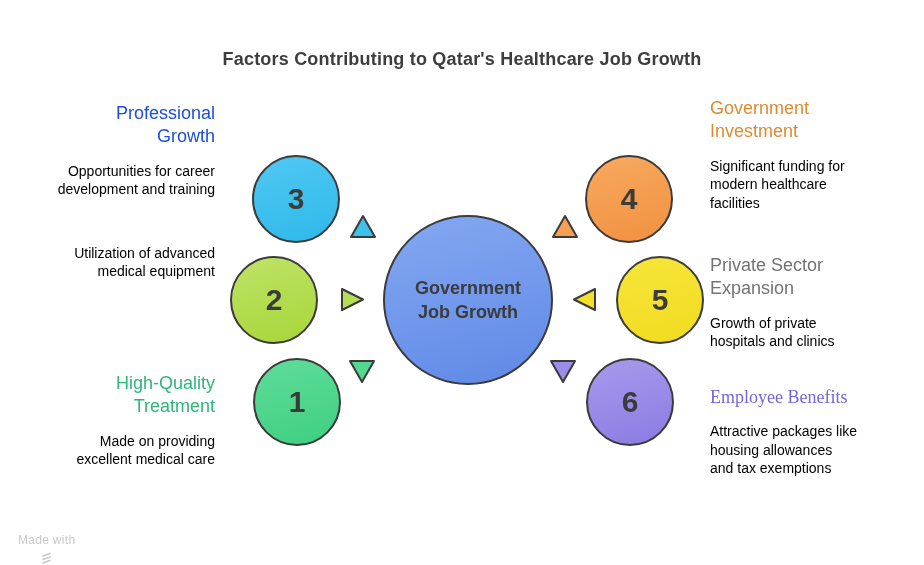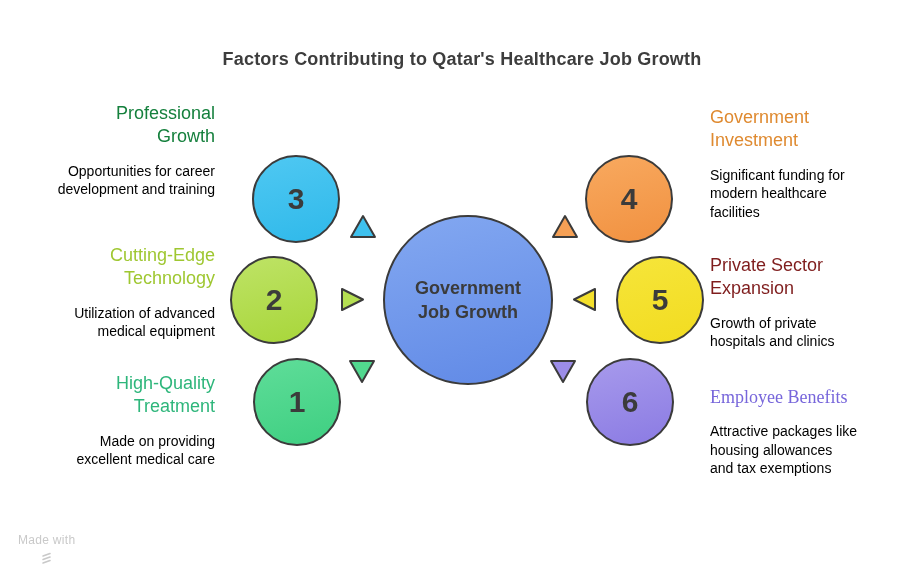--- a/index.html
+++ b/index.html
@@ -41,38 +41,37 @@
   .napkin-icon { display:inline-block; }
 </style>
 </head>
 <body>
 
 <div>
 
   <div class="title">Factors Contributing to Qatar's Healthcare Job Growth</div>
 
   <div class="tb left-col" style="top:102px;">
-    <div class="heading" style="color: #15803d;">Professional Growth</div>
+    <div class="heading" style="color: #1d4ed8;">Professional Growth</div>
     <div class="desc">Opportunities for career development and training</div>
   </div>
   <div class="tb left-col" style="top:244px;">
-    <div class="heading" style="color: rgb(159, 199, 49);">Cutting-Edge Technology</div>
     <div class="desc">Utilization of advanced medical equipment</div>
   </div>
   <div class="tb left-col" style="top:372px;">
     <div class="heading" style="color: rgb(46, 182, 123);">High-Quality Treatment</div>
     <div class="desc">Made on providing excellent medical care</div>
   </div>
 
-  <div class="tb right-col" style="top:106px;">
+  <div class="tb right-col" style="top:97px;">
     <div class="heading" style="color: rgb(223, 138, 48);">Government Investment</div>
     <div class="desc">Significant funding for modern healthcare facilities</div>
   </div>
   <div class="tb right-col" style="top:254px;">
-    <div class="heading" style="color: #7f1d1d;">Private Sector Expansion</div>
+    <div class="heading" style="color: #737373;">Private Sector Expansion</div>
     <div class="desc">Growth of private hospitals and clinics</div>
   </div>
   <div class="tb right-col" style="top:386px;">
     <div class="heading" style="color: rgb(119, 102, 219); font-family: Liberation Serif, serif;">Employee Benefits</div>
     <div class="desc">Attractive packages like housing allowances and tax exemptions</div>
   </div>
 
   <div class="circle small" style="left: 252px; top: 155px; --c1: #4FC8F2; --c2: #2FB9EA;">
     <span class="num">3</span>
   </div>

